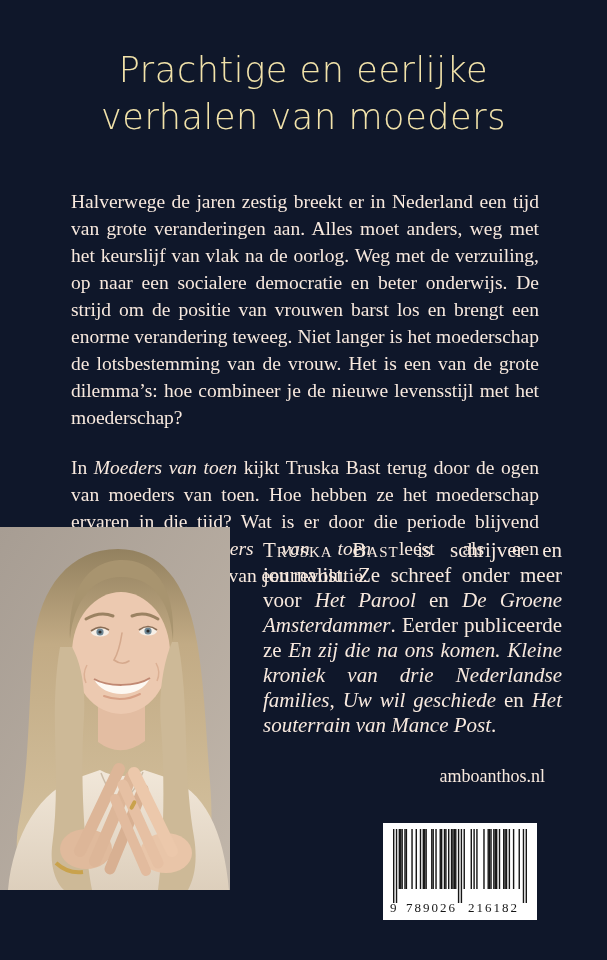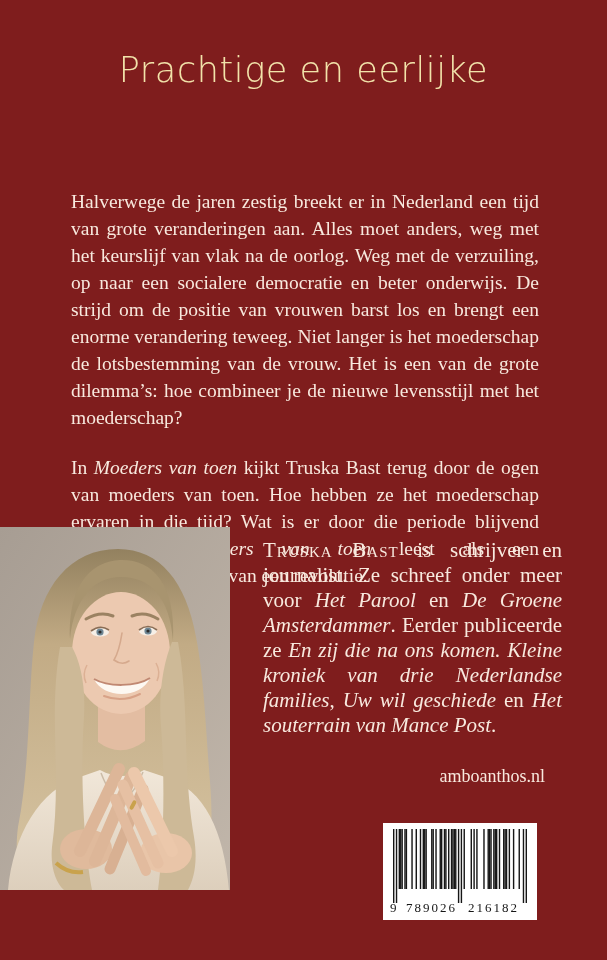--- a/index.html
+++ b/index.html
@@ -1,16 +1,16 @@
 <!DOCTYPE html>
 <html><head>
 <meta charset="utf-8">
 <style>
   html,body{margin:0;padding:0;background:#666;}
-  .page{position:relative;width:607px;height:960px;background:#7f1d1d;overflow:hidden;
+  .page{position:relative;width:607px;height:960px;background:#0f172a;overflow:hidden;
         font-family:"Liberation Serif",serif;}
   .headline{position:absolute;top:47px;left:0;right:0;text-align:center;color:#f2e3aa;
         font-family:"DejaVu Sans","Liberation Sans",sans-serif;font-weight:300;
         font-size:35px;line-height:47px;letter-spacing:.6px;}
   .blurb{position:absolute;top:179px;left:62px;width:486px;color:#f8e9de;
         font-size:19.5px;line-height:27px;text-align:justify;}
   .blurb p{margin:9px;}
   .blurb p + p{margin-top:23px;}
   .it{font-style:italic;}
   .sc{font-variant:small-caps;letter-spacing:1px;}
@@ -26,20 +26,21 @@
   .bdigits .d1{width:16px;text-align:left;}
   .bdigits .d2,.bdigits .d3{flex:1;text-align:left;letter-spacing:2px;}
 </style>
 </head>
 <body>
 
 <div class="page">
 
   <div class="headline">
     <div>Prachtige en eerlijke</div>
+    <div>verhalen van moeders</div>
   </div>
 
   <div class="blurb">
     <p><span>Halverwege de jaren zestig breekt er in Nederland een tijd van grote veranderingen aan. Alles moet anders, weg met het keurslijf van vlak na de oorlog. Weg met de verzuiling, op naar een socialere democratie en beter onderwijs. De strijd om de positie van vrouwen barst los en brengt een enorme verandering teweeg. Niet langer is het moederschap de lotsbestemming van de vrouw. Het is een van de grote dilemma’s: hoe combineer je de nieuwe levensstijl met het moederschap?</span></p>
     <p><span>In </span><span class="it">Moeders van toen</span><span> kijkt Truska Bast terug door de ogen van moeders van toen. Hoe hebben ze het moederschap ervaren in die tijd? Wat is er door die periode blijvend veranderd? </span><span class="it">Moeders van toen</span><span> leest als een ooggetuigenverslag van een revolutie.</span></p>
   </div>
 
   <svg class="photo" viewBox="0 0 230 363" xmlns="http://www.w3.org/2000/svg">
     <defs>
       <linearGradient id="pbg" x1="0" y1="0" x2="1" y2="1">

